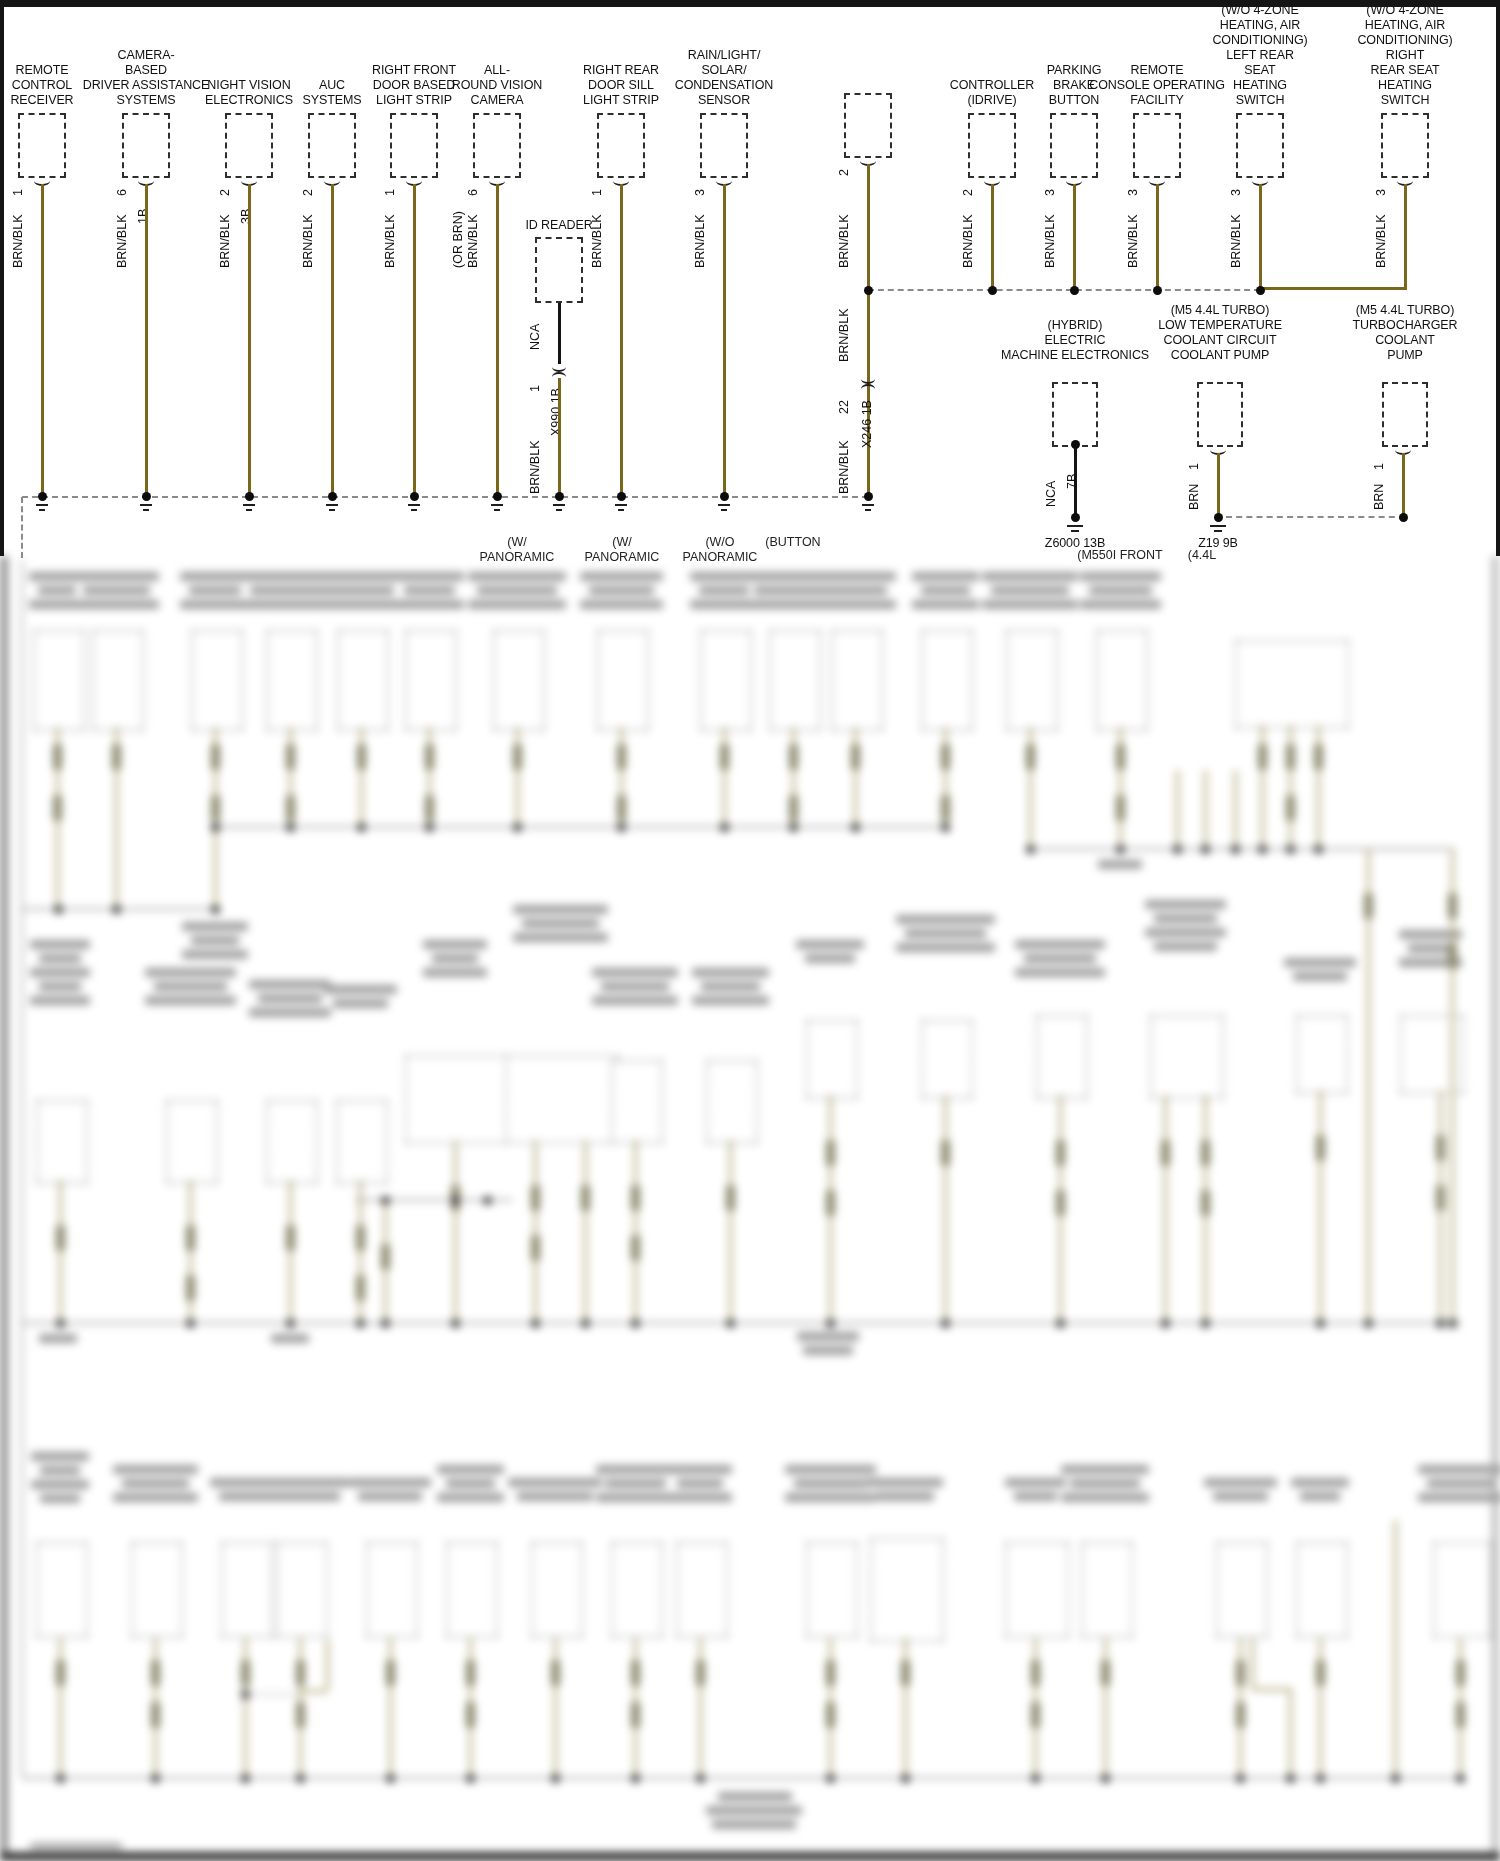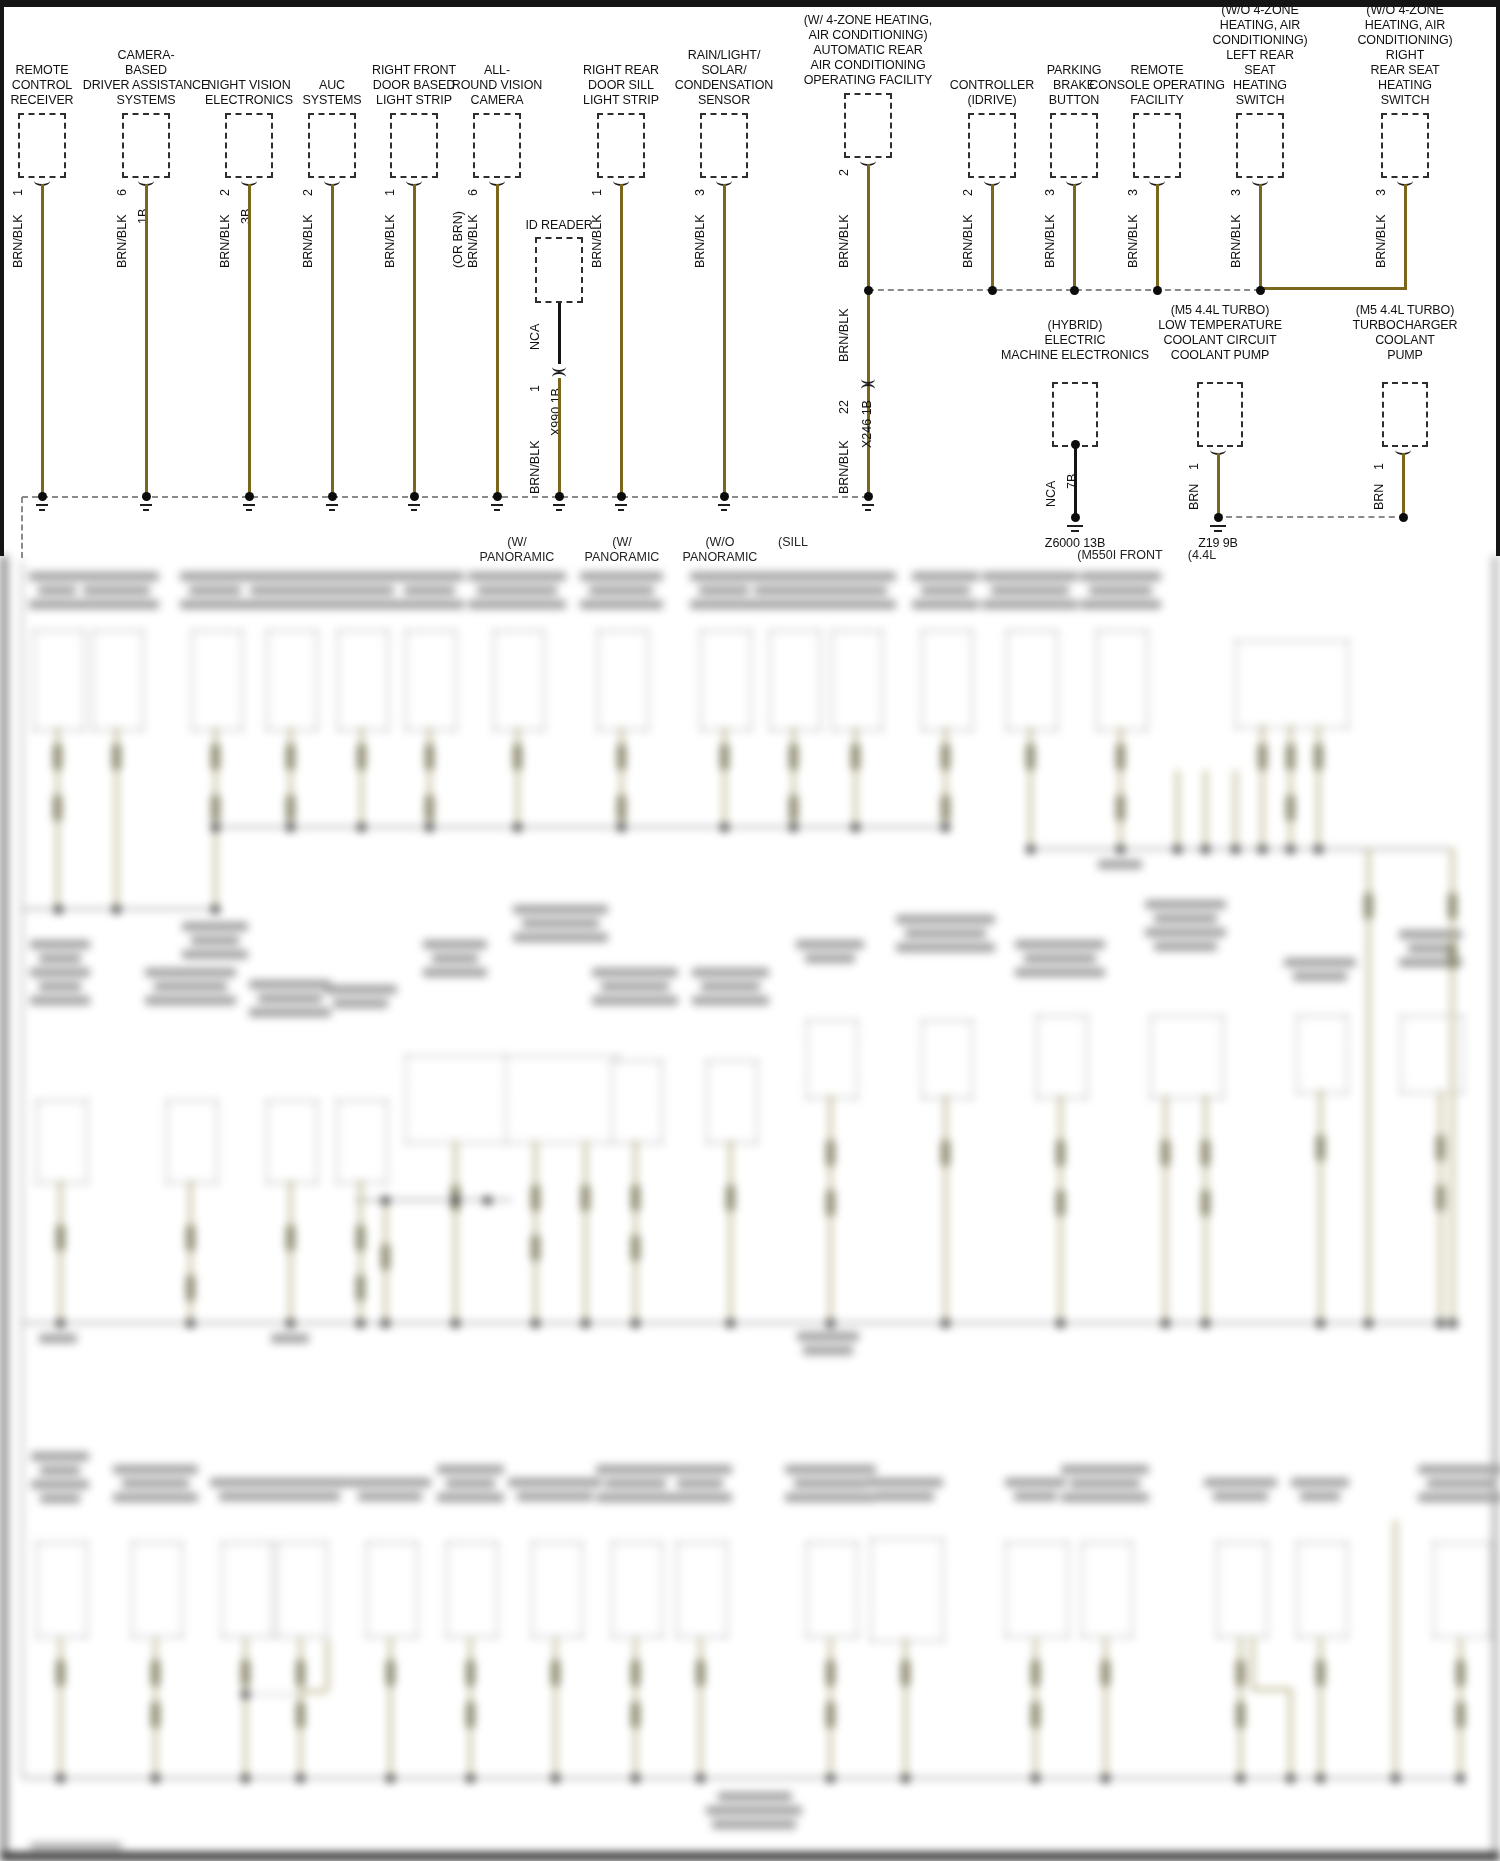--- a/index.html
+++ b/index.html
@@ -493,25 +493,20 @@
     <div class="wire" style="left: 619.5px; top: 184px; height: 313px; background: rgb(122, 103, 27);"></div>
     <div class="clabel" style="left: 648px; width: 152px; top: 48px;">RAIN/LIGHT/
 SOLAR/
 CONDENSATION
 SENSOR</div>
     <div class="dbox" style="left: 700px; top: 113px; width: 44px; height: 61px;"></div>
     <div class="arcd" style="left: 716px; top: 176px; width: 16px;"></div>
     <div class="vtext" style="left: 707px; top: 182px;">3</div>
     <div class="vtext" style="left: 707px; top: 254px;">BRN/BLK</div>
     <div class="wire" style="left: 722.5px; top: 184px; height: 313px; background: rgb(122, 103, 27);"></div>
-    <div class="clabel" style="left: 772px; width: 192px; top: 13px;">(W/ 4-ZONE HEATING,
-AIR CONDITIONING)
-AUTOMATIC REAR
-AIR CONDITIONING
-OPERATING FACILITY</div>
     <div class="dbox" style="left: 844px; top: 93px; width: 44px; height: 61px;"></div>
     <div class="arcd" style="left: 860px; top: 156px; width: 16px;"></div>
     <div class="vtext" style="left: 851px; top: 162px;">2</div>
     <div class="vtext" style="left: 851px; top: 254px;">BRN/BLK</div>
     <div class="wire" style="left: 866.5px; top: 164px; height: 126px; background: rgb(122, 103, 27);"></div>
     <div class="clabel" style="left: 917px; width: 150px; top: 78px;">CONTROLLER
 (IDRIVE)</div>
     <div class="dbox" style="left: 968px; top: 113px; width: 44px; height: 61px;"></div>
     <div class="arcd" style="left: 984px; top: 176px; width: 16px;"></div>
     <div class="vtext" style="left: 975px; top: 182px;">2</div>
@@ -648,19 +643,19 @@
     <div class="vtext" style="left: 1386px; top: 456px;">1</div>
     <div class="vtext" style="left: 1386px; top: 496px;">BRN</div>
     <div class="wire" style="left: 1401.5px; top: 453px; height: 64px; background: rgb(122, 103, 27);"></div>
     <div class="dot" style="left: 1398.5px; top: 512.5px;"></div>
     <div class="frag" style="left: 452px; width: 130px; top: 535px;">(W/
 PANORAMIC</div>
     <div class="frag" style="left: 557px; width: 130px; top: 535px;">(W/
 PANORAMIC</div>
     <div class="frag" style="left: 655px; width: 130px; top: 535px;">(W/O
 PANORAMIC</div>
-    <div class="frag" style="left: 728px; width: 130px; top: 535px;">(SILL</div>
+    <div class="frag" style="left: 728px; width: 130px; top: 535px;">(BUTTON</div>
     <div class="frag" style="left: 1055px; width: 130px; top: 548px;">(M550I FRONT</div>
     <div class="frag" style="left: 1137px; width: 130px; top: 548px;">(4.4L</div>
     <div class="frame" style="left: 0px; top: 0px; width: 1500px; height: 7px;"></div>
     <div class="frame" style="left: 0px; top: 0px; width: 4px; height: 556px;"></div>
     <div class="frame" style="left: 1496px; top: 0px; width: 4px; height: 556px;"></div>
   </div>
 
 </body></html>

